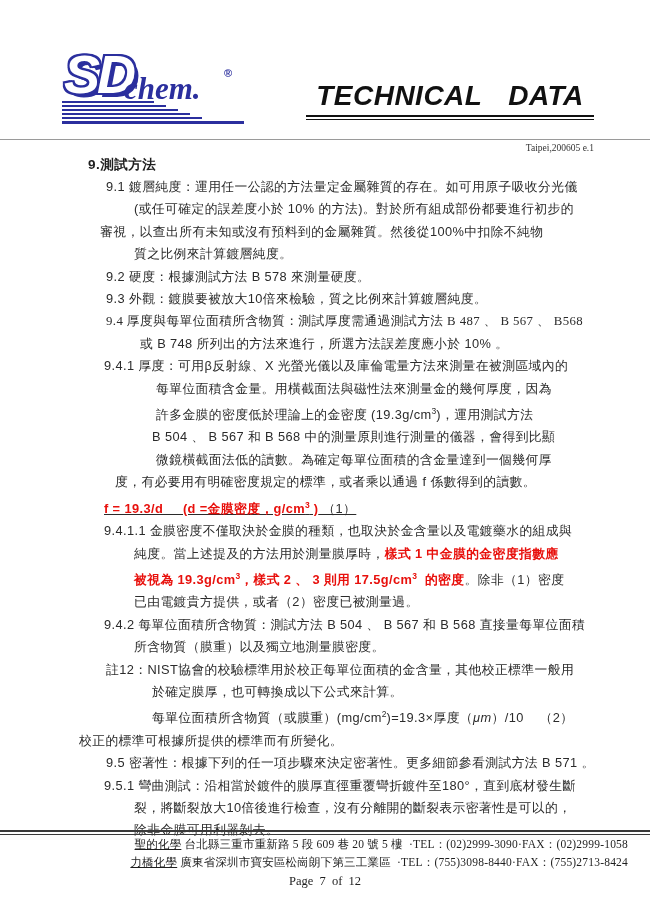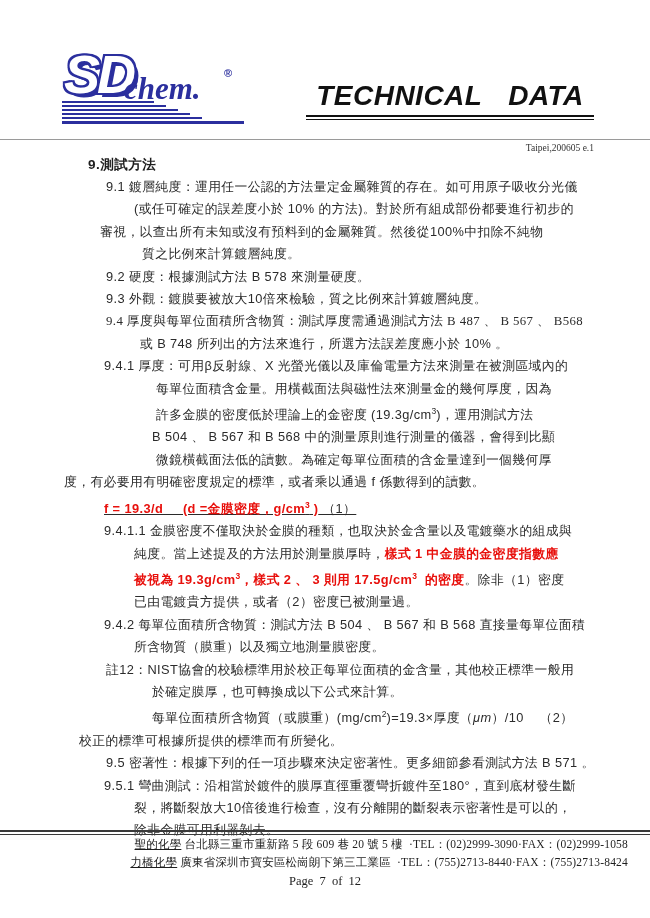--- a/index.html
+++ b/index.html
@@ -122,46 +122,46 @@
 
   <div class="header-rule"></div>
   <div class="edition">Taipei,200605 e.1</div>
 
   <div class="section-heading">9.測試方法</div>
 
   <div class="doc">
       <div class="line" style="padding-left: 106px;"><span>9.1 </span><span>鍍層純度：運用任一公認的方法量定金屬雜質的存在。如可用原子吸收分光儀</span></div>
       <div class="line" style="padding-left: 134px;"><span>(或任可確定的誤差度小於 10% 的方法)。對於所有組成部份都要進行初步的</span></div>
       <div class="line" style="padding-left: 100px;"><span>審視，以查出所有未知或沒有預料到的金屬雜質。然後從100%中扣除不純物</span></div>
-      <div class="line" style="padding-left: 134px; margin-left: 8px;"><span>質之比例來計算鍍層純度。</span></div>
+      <div class="line" style="padding-left: 134px;"><span>質之比例來計算鍍層純度。</span></div>
       <div class="line" style="padding-left: 106px;"><span>9.2 </span><span>硬度：根據測試方法 B 578 來測量硬度。</span></div>
       <div class="line" style="padding-left: 106px;"><span>9.3 </span><span>外觀：鍍膜要被放大10倍來檢驗，質之比例來計算鍍層純度。</span></div>
       <div class="line" style="padding-left: 106px; font-family: Liberation Serif, serif;"><span>9.4 </span><span>厚度與每單位面積所含物質：測試厚度需通過測試方法 B 487 、 B 567 、 B568</span></div>
       <div class="line" style="padding-left: 140px;"><span>或 B 748 所列出的方法來進行，所選方法誤差度應小於 10% 。</span></div>
       <div class="line" style="padding-left: 104px;"><span>9.4.1 </span><span>厚度：可用β反射線、X 光螢光儀以及庫倫電量方法來測量在被測區域內的</span></div>
       <div class="line" style="padding-left: 156px;"><span>每單位面積含金量。用橫截面法與磁性法來測量金的幾何厚度，因為</span></div>
       <div class="line" style="padding-left: 156px;"><span>許多金膜的密度低於理論上的金密度 (19.3g/cm</span><span class="sup">3</span><span>)，運用測試方法</span></div>
       <div class="line" style="padding-left: 152px;"><span>B 504 、 B 567 和 B 568 中的測量原則進行測量的儀器，會得到比顯</span></div>
       <div class="line" style="padding-left: 156px;"><span>微鏡橫截面法低的讀數。為確定每單位面積的含金量達到一個幾何厚</span></div>
-      <div class="line" style="padding-left: 64px;"><span>度，有必要用有明確密度規定的標準，或者乘以通過 f 係數得到的讀數。</span></div>
+      <div class="line" style="padding-left: 115px;"><span>度，有必要用有明確密度規定的標準，或者乘以通過 f 係數得到的讀數。</span></div>
       <div class="line" style="padding-left: 104px; text-decoration: underline;"><span class="red">f = 19.3/d     (d =金膜密度，g/cm</span><span class="redsup">3</span><span class="red"> )</span><span> （1）</span></div>
       <div class="line" style="padding-left: 104px;"><span>9.4.1.1 </span><span>金膜密度不僅取決於金膜的種類，也取決於金含量以及電鍍藥水的組成與</span></div>
       <div class="line" style="padding-left: 134px;"><span>純度。當上述提及的方法用於測量膜厚時，</span><span class="red">樣式 1 中金膜的金密度指數應</span></div>
       <div class="line" style="padding-left: 134px;"><span class="red">被視為 19.3g/cm</span><span class="redsup">3</span><span class="red">，樣式 2 、 3 則用 17.5g/cm</span><span class="redsup">3</span><span class="red">  的密度</span><span>。除非（1）密度</span></div>
       <div class="line" style="padding-left: 134px;"><span>已由電鍍貴方提供，或者（2）密度已被測量過。</span></div>
       <div class="line" style="padding-left: 104px;"><span>9.4.2 </span><span>每單位面積所含物質：測試方法 B 504 、 B 567 和 B 568 直接量每單位面積</span></div>
       <div class="line" style="padding-left: 134px;"><span>所含物質（膜重）以及獨立地測量膜密度。</span></div>
       <div class="line" style="padding-left: 106px;"><span>註12：</span><span>NIST協會的校驗標準用於校正每單位面積的金含量，其他校正標準一般用</span></div>
       <div class="line" style="padding-left: 152px;"><span>於確定膜厚，也可轉換成以下公式來計算。</span></div>
       <div class="line" style="padding-left: 152px;"><span>每單位面積所含物質（或膜重）(mg/cm</span><span class="sup">2</span><span>)=19.3×厚度（</span><span class="i">μm</span><span>）/10    （2）</span></div>
       <div class="line" style="padding-left: 79px;"><span>校正的標準可根據所提供的標準而有所變化。</span></div>
       <div class="line" style="padding-left: 106px;"><span>9.5 </span><span>密著性：根據下列的任一項步驟來決定密著性。更多細節參看測試方法 B 571 。</span></div>
       <div class="line" style="padding-left: 104px;"><span>9.5.1 </span><span>彎曲測試：沿相當於鍍件的膜厚直徑重覆彎折鍍件至180°，直到底材發生斷</span></div>
       <div class="line" style="padding-left: 134px;"><span>裂，將斷裂放大10倍後進行檢查，沒有分離開的斷裂表示密著性是可以的，</span></div>
       <div class="line" style="padding-left: 134px;"><span>除非金膜可用利器剝去。</span></div>
     </div>
 
   <div class="footer-rule"></div>
   <div class="frow frow1"><span class="fcompany">聖的化學</span><span> 台北縣三重市重新路 5 段 609 巷 20 號 5 樓  ·TEL：(02)2999-3090·FAX：(02)2999-1058</span></div>
-  <div class="frow frow2"><span class="fcompany">力橋化學</span><span> 廣東省深圳市寶安區松崗朗下第三工業區  ·TEL：(755)2713-8440·FAX：(755)2713-8424</span></div>
+  <div class="frow frow2"><span class="fcompany">力橋化學</span><span> 廣東省深圳市寶安區松崗朗下第三工業區  ·TEL：(755)3098-8440·FAX：(755)2713-8424</span></div>
   <div class="fpage">Page 7 of 12</div>
 
 </div>
 
 </body></html>

